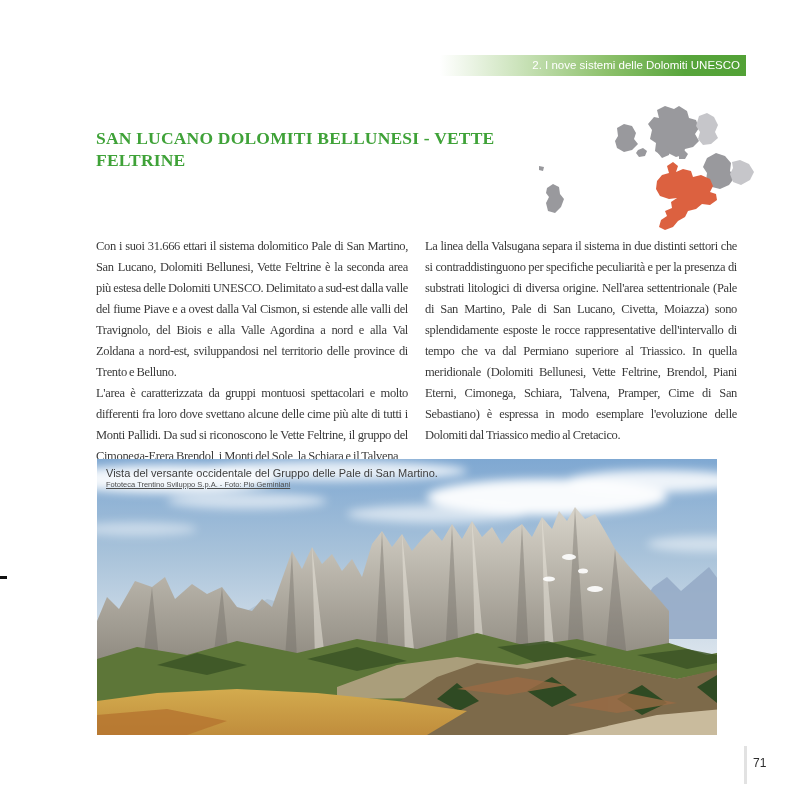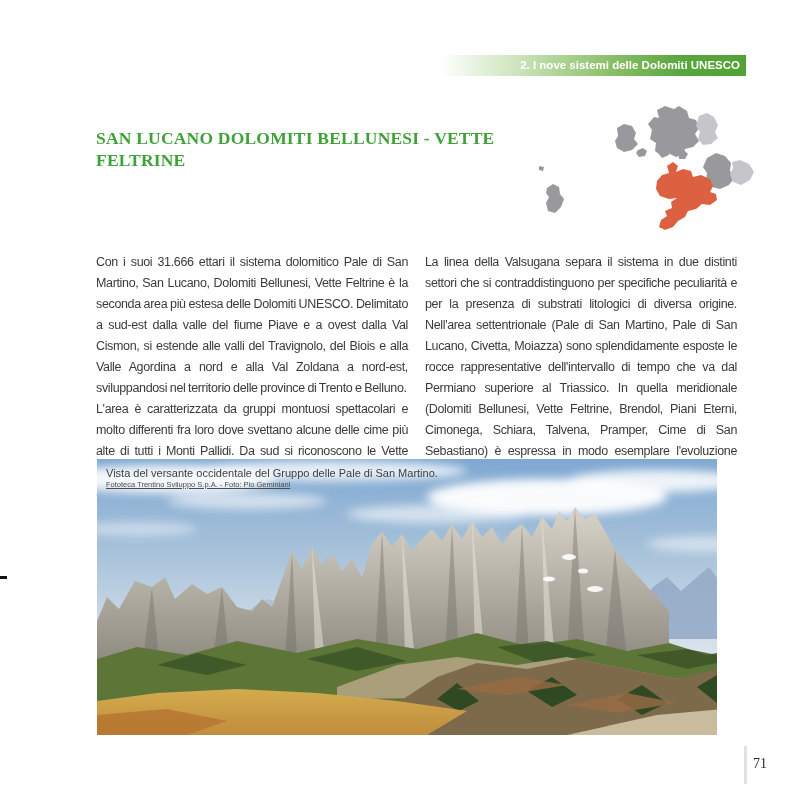--- a/index.html
+++ b/index.html
@@ -3,49 +3,49 @@
 <meta charset="utf-8">
 <style>
   html,body{margin:0;padding:0;}
   body{width:800px;height:800px;background:#ffffff;position:relative;overflow:hidden;
        font-family:"Liberation Sans", sans-serif;}
 
   
   .banner{position:absolute;left:440px;top:55px;width:306px;height:21px;
           background:linear-gradient(90deg,#ffffff 0%,#cde4bd 25%,#8cc06a 55%,#58a53c 80%,#52a136 100%);
           color:#ffffff;font-size:11.5px;line-height:21px;text-align:right;
-          padding-right:6px;box-sizing:border-box;letter-spacing:0px;font-weight:bold;}
+          padding-right:6px;box-sizing:border-box;letter-spacing:0px;}
 
   
   .title{position:absolute;left:96px;top:127px;width:470px;
          font-family:"Liberation Serif", serif;font-weight:bold;
          font-size:17.5px;line-height:22px;letter-spacing:0.2px;}
   .title .orange{color:#e2481f;}
   .title .sep{color:#1a1a1a;font-weight:bold;padding:0 3px;}
   .title .green{color:#3fa238;}
 
   
   .map{position:absolute;left:539px;top:100px;width:220px;height:130px;}
 
   
-  .article{position:absolute;left:96px;top:252px;width:650px;display:flex;gap:17px;}
+  .article{position:absolute;left:96px;top:236px;width:650px;display:flex;gap:17px;font-family:Liberation Serif, serif;}
   .col{width:312px;color:#3a3a3a;font-size:12.5px;line-height:21px;
        text-align:justify;letter-spacing:-0.35px;word-spacing:-0.5px;}
   .col p.para{margin:0;}
 
   
   .photo{position:absolute;left:97px;top:459px;width:620px;height:276px;overflow:hidden;}
   .photo svg{display:block;}
   .caption{position:absolute;left:9px;top:7px;color:#3d3d3d;}
   .caption .cap-title{font-size:11px;line-height:14px;}
   .caption .cap-credit{font-size:7.5px;line-height:10px;color:#4c4c4c;text-decoration:underline;}
 
   
   .folio-bar{position:absolute;left:744px;top:746px;width:3px;height:38px;background:#e2e2e2;}
-  .folio{position:absolute;left:753px;top:756px;font-size:14px;color:#2d2d2d;font-family:Liberation Serif, serif;}
+  .folio{position:absolute;left:753px;top:756px;font-size:12px;color:#2d2d2d;}
 
   
   .edge-tick{position:absolute;left:0;top:576px;width:7px;height:3px;background:#111;}
 </style>
 </head>
 <body>
 
 <div class="banner">2. I nove sistemi delle Dolomiti UNESCO</div>
 
 <div class="title">

